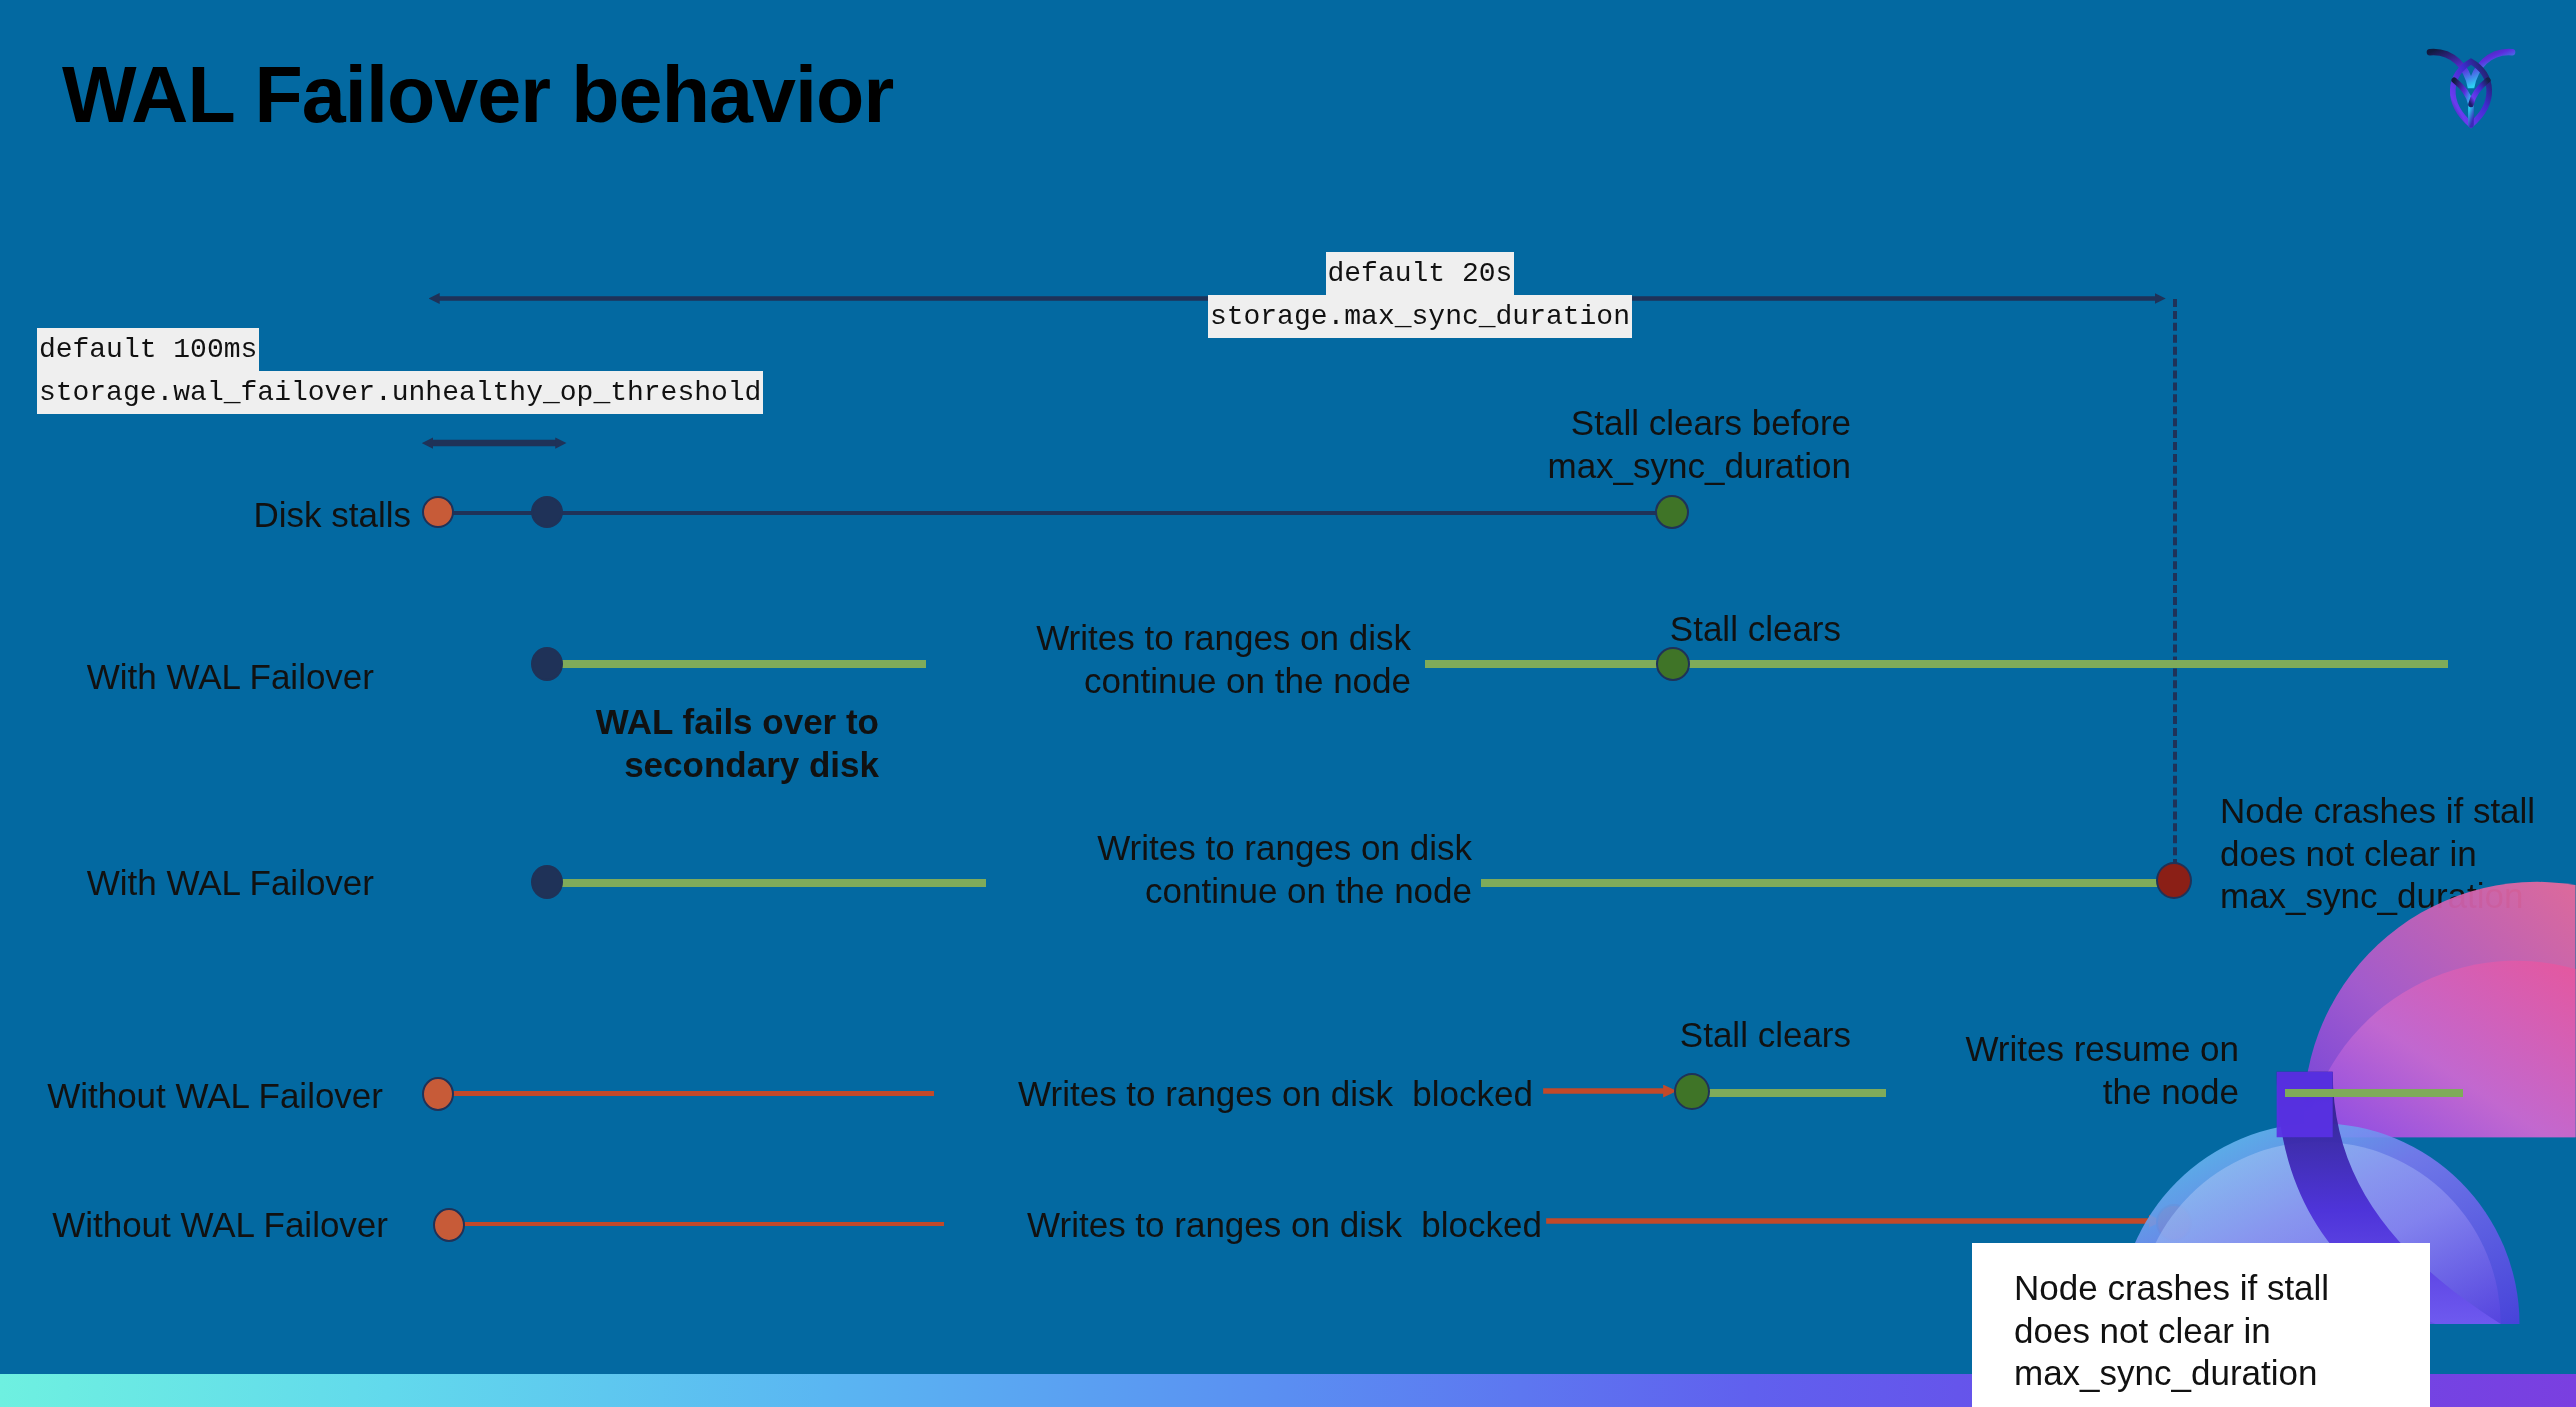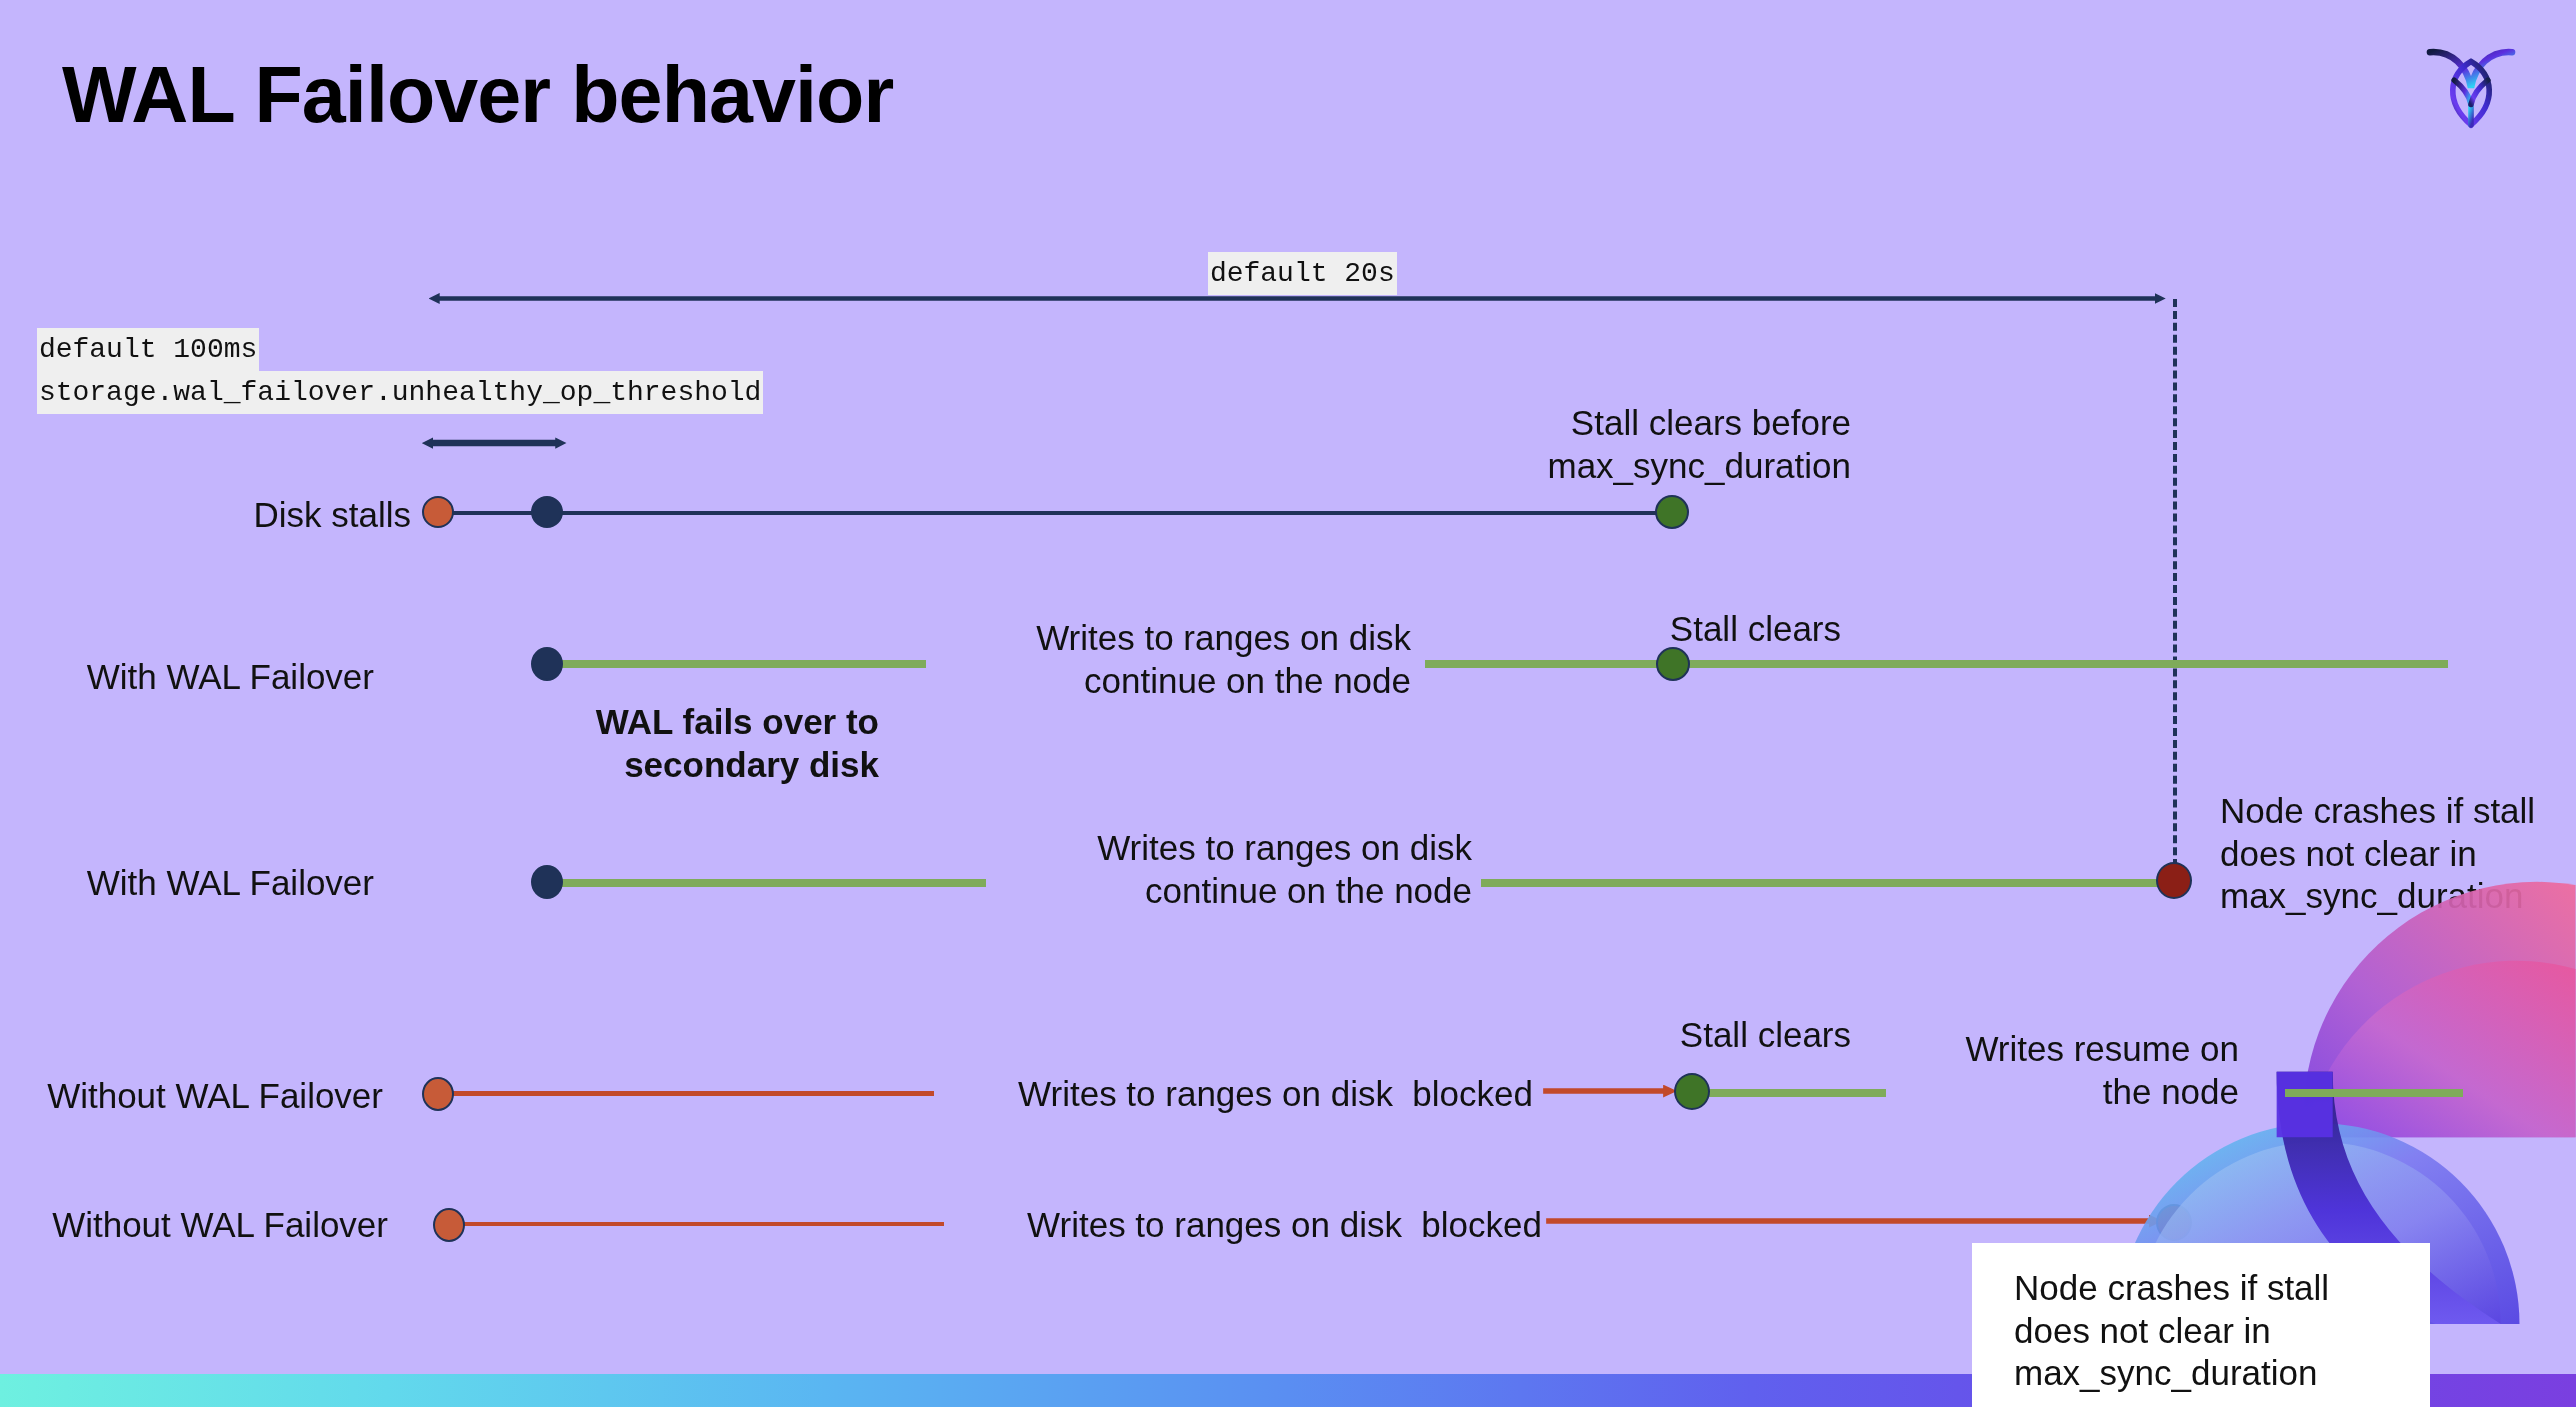--- a/index.html
+++ b/index.html
@@ -10,21 +10,21 @@
   body {
     font-family: "Liberation Sans", sans-serif;
     width: 2576px;
     height: 1408px;
     position: relative;
     overflow: hidden;
   }
   .slide {
     position: absolute;
     inset: 0;
-    background: #c4b5fd;
+    background: #0369a1;
     overflow: hidden;
   }
 
   
   .title {
     position: absolute;
     left: 62px;
     top: 49px;
     font-size: 79px;
     font-weight: bold;
@@ -162,20 +162,21 @@
       </marker>
       <marker id="ahR" markerWidth="14" markerHeight="14" refX="2" refY="6" orient="auto" markerUnits="userSpaceOnUse">
         <path d="M0,0 L0,12 L12,6 z" fill="#1f3258"></path>
       </marker>
     </defs>
     <line x1="20" y1="20" x2="1877" y2="20" stroke="#1f3258" stroke-width="5" marker-start="url(#ahL)" marker-end="url(#ahR)"></line>
   </svg>
 
   <div class="codeblk center" style="left:1208px; top:252px;">
     <span>default 20s</span><br>
+    <span>storage.max_sync_duration</span>
   </div>
 
   <div class="vdash" style="left:2173px; top:299px; height:580px;"></div>
 
   <div class="codeblk" style="left:37px; top:328px;">
     <span>default 100ms</span><br>
     <span>storage.wal_failover.unhealthy_op_threshold</span>
   </div>
 
   <svg class="arrowsvg" style="left:419px; top:430px; width:168px; height:28px;" viewBox="0 0 180 30" width="168" height="28">

